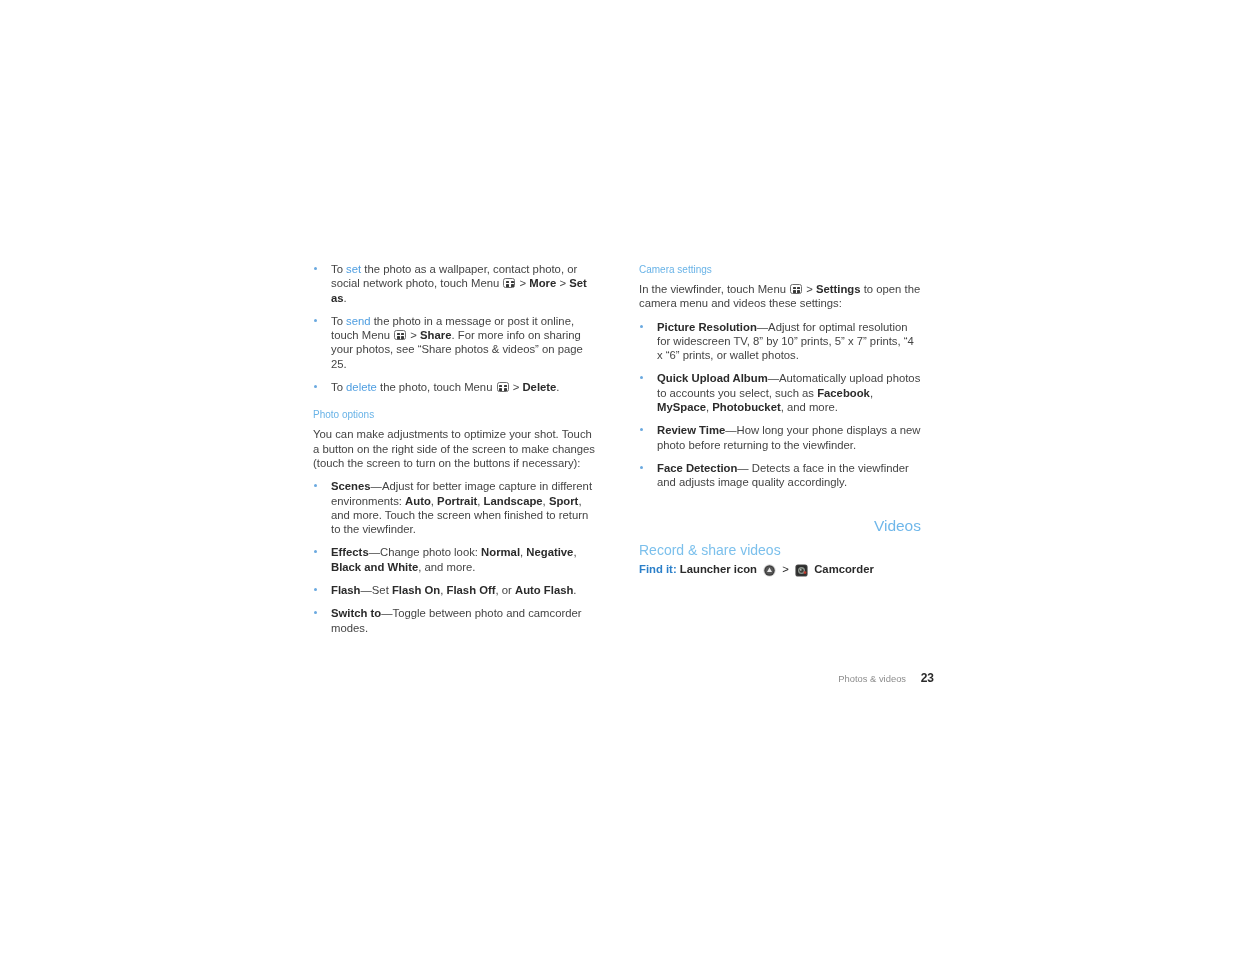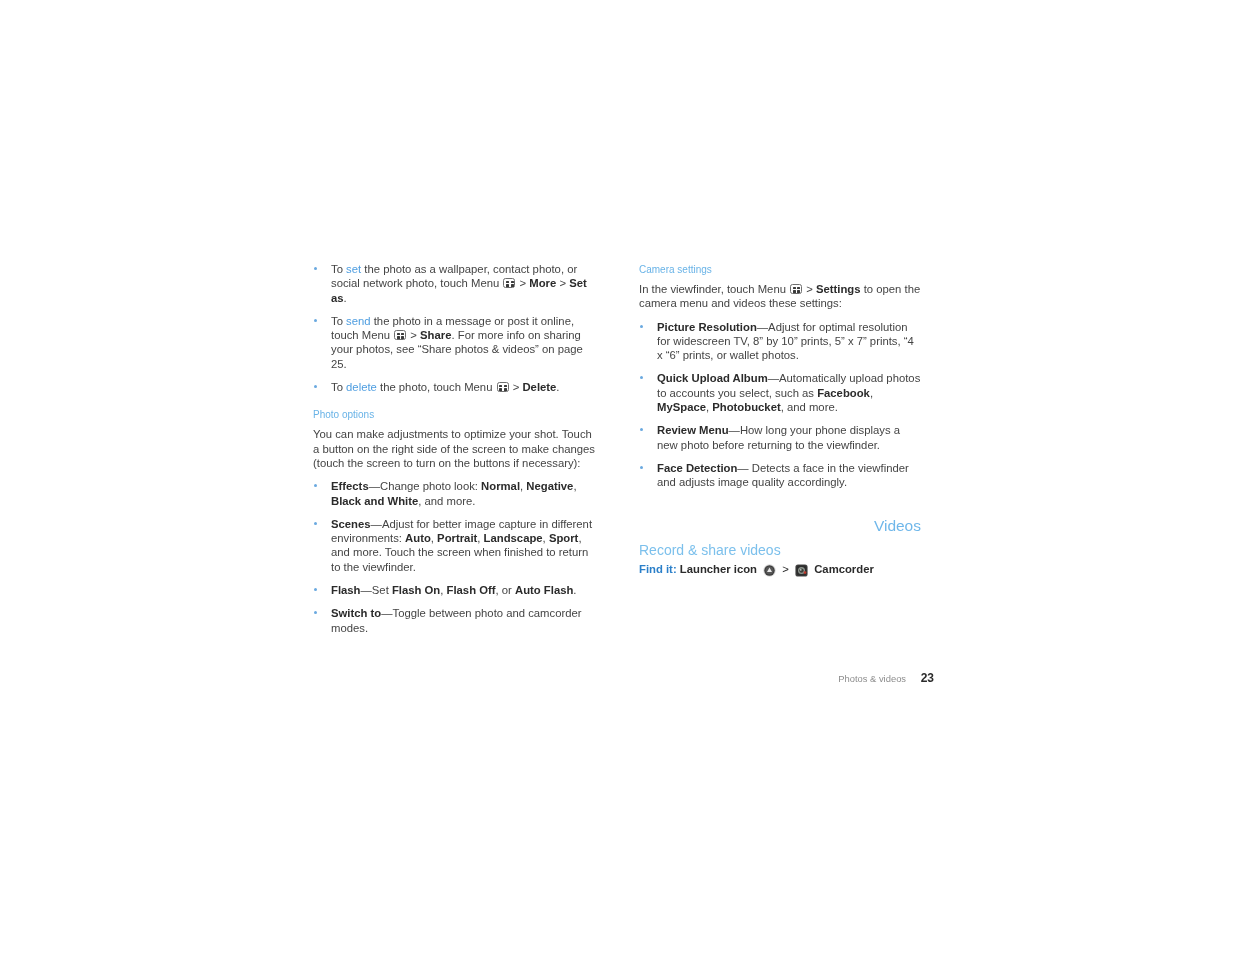--- a/index.html
+++ b/index.html
@@ -162,38 +162,38 @@
     <ul class="blist" id="photo-bullets">
         <li><span class="bullet"></span><span>To </span><span class="lnk">set</span><span> the photo as a wallpaper, contact photo, or social network photo, touch Menu </span><span class="menu-icon"><i></i><i></i><i></i><i></i></span><span> &gt; </span><span class="b">More</span><span> &gt; </span><span class="b">Set as</span><span>.</span></li>
         <li><span class="bullet"></span><span>To </span><span class="lnk">send</span><span> the photo in a message or post it online, touch Menu </span><span class="menu-icon"><i></i><i></i><i></i><i></i></span><span> &gt; </span><span class="b">Share</span><span>. For more info on sharing your photos, see “Share photos &amp; videos” on page 25.</span></li>
         <li><span class="bullet"></span><span>To </span><span class="lnk">delete</span><span> the photo, touch Menu </span><span class="menu-icon"><i></i><i></i><i></i><i></i></span><span> &gt; </span><span class="b">Delete</span><span>.</span></li>
       </ul>
 
     <div class="gap-top-sec">
       <div class="h-section">Photo options</div>
       <p class="para">You can make adjustments to optimize your shot. Touch a button on the right side of the screen to make changes (touch the screen to turn on the buttons if necessary):</p>
       <ul class="blist" id="option-bullets">
+          <li><span class="bullet"></span><span class="b">Scenes</span><span>—Adjust for better image capture in different environments: </span><span class="b">Auto</span><span>, </span><span class="b">Portrait</span><span>, </span><span class="b">Landscape</span><span>, </span><span class="b">Sport</span><span>, and more. Touch the screen when finished to return to the viewfinder.</span></li>
           <li><span class="bullet"></span><span class="b">Effects</span><span>—Change photo look: </span><span class="b">Normal</span><span>, </span><span class="b">Negative</span><span>, </span><span class="b">Black and White</span><span>, and more.</span></li>
-          <li><span class="bullet"></span><span class="b">Scenes</span><span>—Adjust for better image capture in different environments: </span><span class="b">Auto</span><span>, </span><span class="b">Portrait</span><span>, </span><span class="b">Landscape</span><span>, </span><span class="b">Sport</span><span>, and more. Touch the screen when finished to return to the viewfinder.</span></li>
           <li><span class="bullet"></span><span class="b">Flash</span><span>—Set </span><span class="b">Flash On</span><span>, </span><span class="b">Flash Off</span><span>, or </span><span class="b">Auto Flash</span><span>.</span></li>
           <li><span class="bullet"></span><span class="b">Switch to</span><span>—Toggle between photo and camcorder modes.</span></li>
         </ul>
     </div>
 
   </div>
 
   <div class="col col-right">
 
     <div class="h-section">Camera settings</div>
     <p class="para" id="camera-intro"><span>In the viewfinder, touch Menu </span><span class="menu-icon"><i></i><i></i><i></i><i></i></span><span> &gt; </span><span class="b">Settings</span><span> to open the camera menu and videos these settings:</span></p>
 
     <ul class="blist" id="setting-bullets">
         <li><span class="bullet"></span><span class="b">Picture Resolution</span><span>—Adjust for optimal resolution for widescreen TV, 8” by 10” prints, 5” x 7” prints, “4 x “6” prints, or wallet photos.</span></li>
         <li><span class="bullet"></span><span class="b">Quick Upload Album</span><span>—Automatically upload photos to accounts you select, such as </span><span class="b">Facebook</span><span>, </span><span class="b">MySpace</span><span>, </span><span class="b">Photobucket</span><span>, and more.</span></li>
-        <li><span class="bullet"></span><span class="b"> Review Menu</span><span>—How long your phone displays a new photo before returning to the viewfinder.</span></li>
+        <li><span class="bullet"></span><span class="b"> Review Time</span><span>—How long your phone displays a new photo before returning to the viewfinder.</span></li>
         <li><span class="bullet"></span><span class="b"> Face Detection</span><span>— Detects a face in the viewfinder and adjusts image quality accordingly.</span></li>
       </ul>
 
     <div class="gap-videos">
       <div class="h-big">Videos</div>
       <div class="h-sub">Record &amp; share videos</div>
 
       <div class="finditline nowrap">
         <span class="finditlbl">Find it:</span>
         <span class="b">Launcher icon</span>

